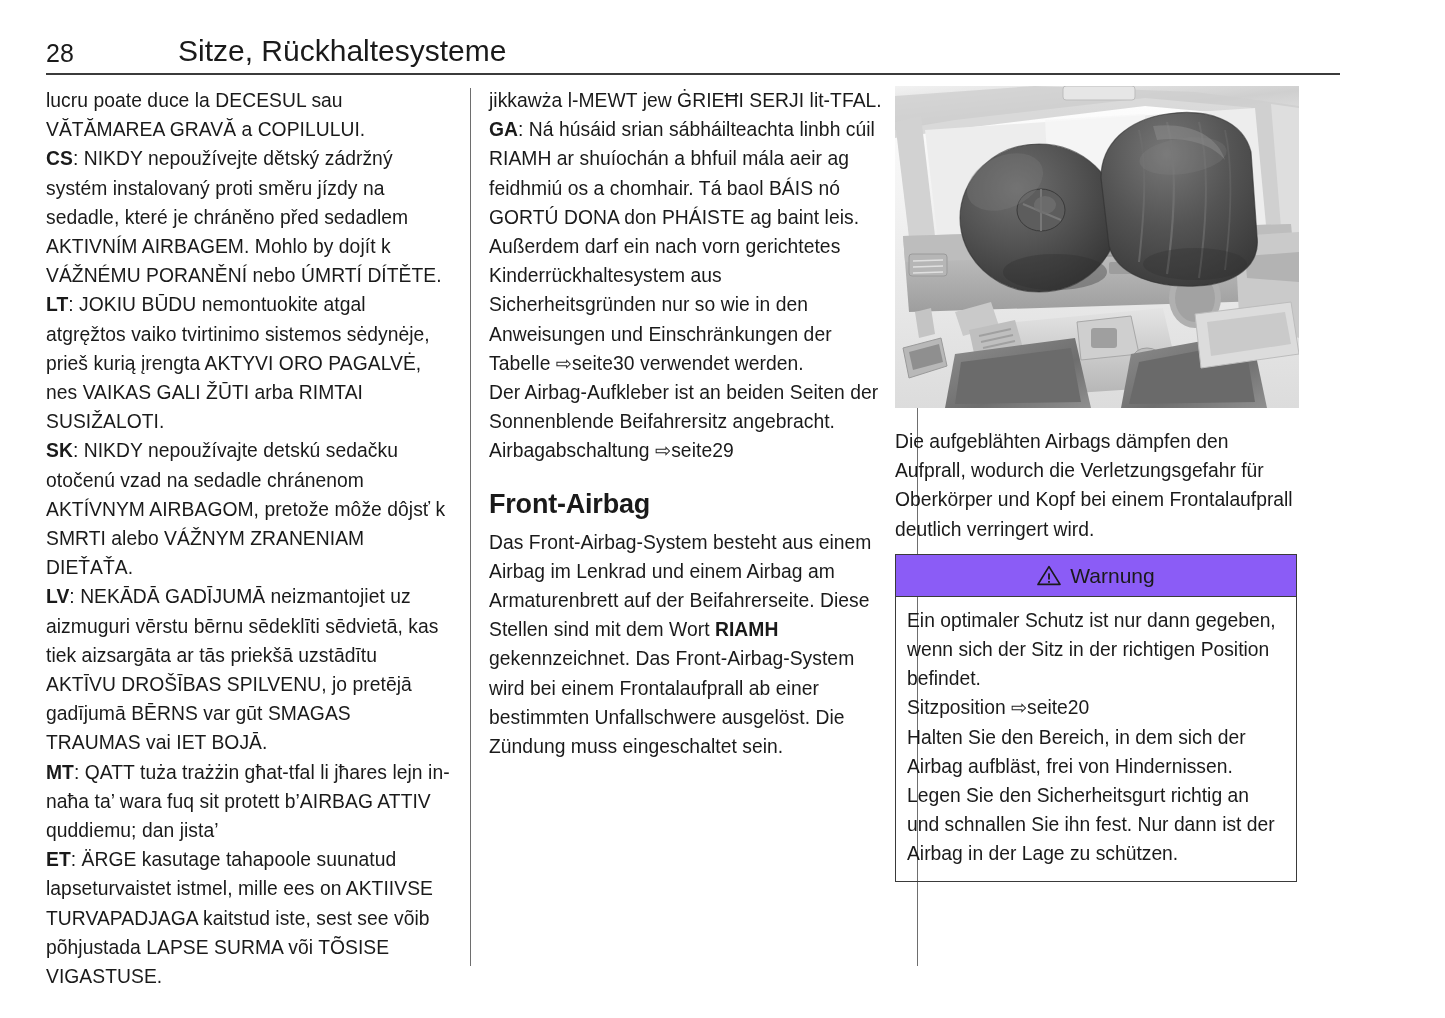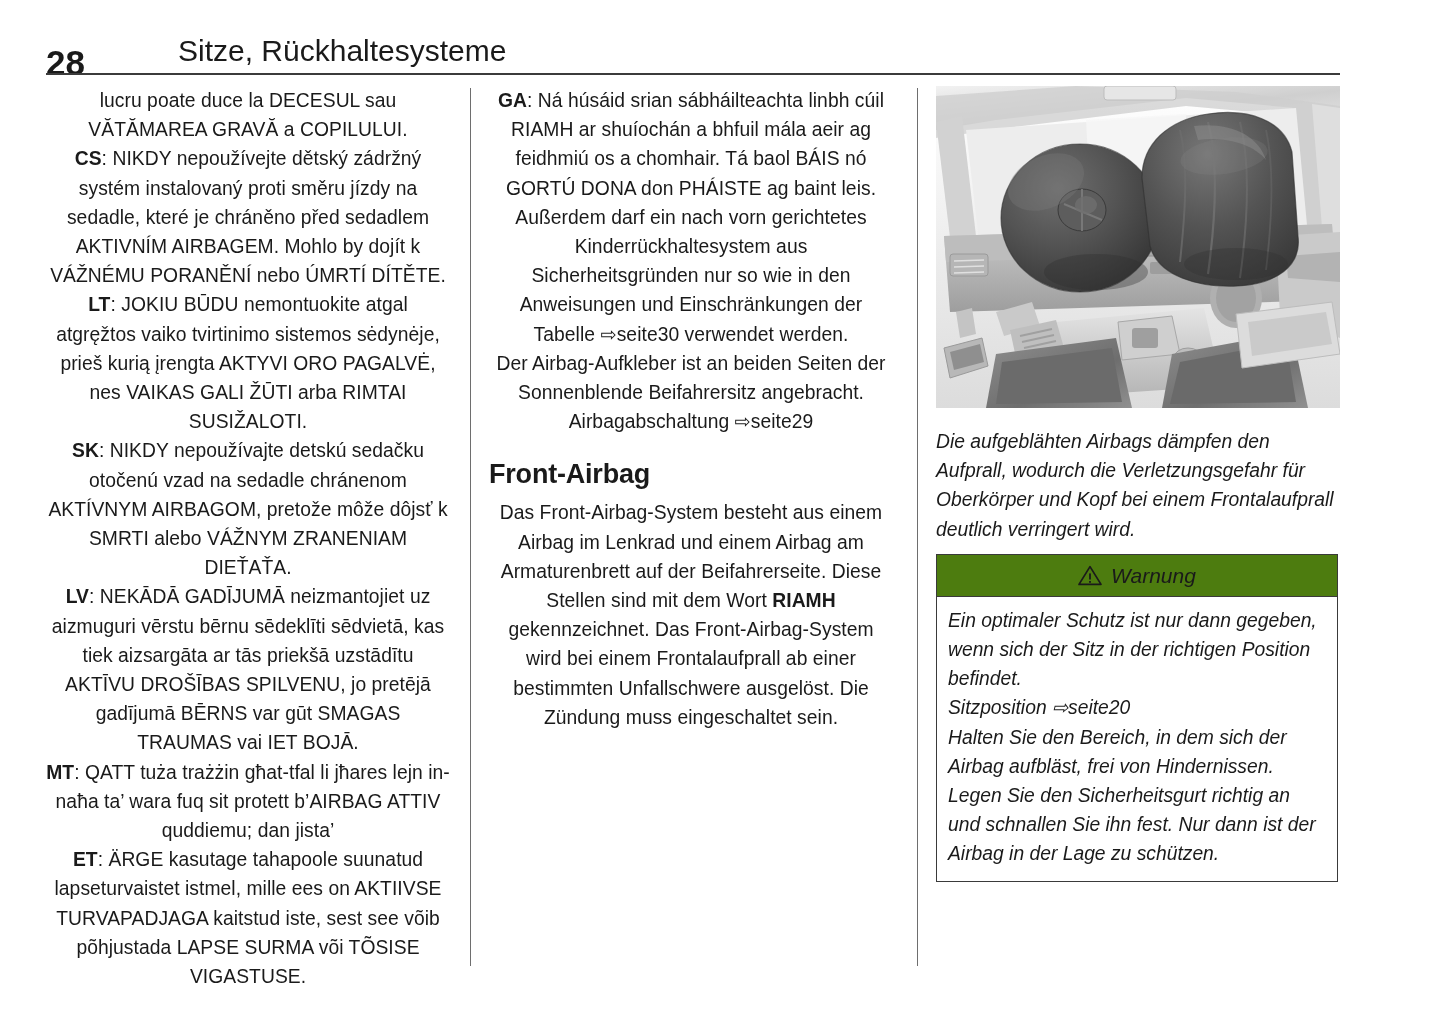--- a/index.html
+++ b/index.html
@@ -20,23 +20,23 @@
   .page-header {
     position: absolute;
     left: 46px;
     top: 34px;
     width: 1294px;
     height: 42px;
   }
   .page-number {
     position: absolute;
     left: 0;
-    top: 12px;
-    font-size: 35px;
-    font-weight: bold;
+    top: 2px;
+    font-size: 25px;
+    font-weight: normal;
     letter-spacing: 0px;
     line-height: 34px;
   }
   .page-title {
     position: absolute;
     left: 132px;
     top: 0;
     font-size: 30px;
     font-weight: normal;
     line-height: 34px;
@@ -61,32 +61,32 @@
   .divider-1 { left: 470px; }
   .divider-2 { left: 917px; }
 
   
   .col {
     position: absolute;
     top: 86px;
   }
   .col-left  { left: 46px;  width: 404px; }
   .col-mid   { left: 489px; width: 404px; }
-  .col-right { left: 936px; width: 404px; font-style: italic; }
+  .col-right { left: 895px; width: 404px; }
 
   .body-text {
     font-size: 19.3px;
     line-height: 29.2px;
     text-align: left;
     margin: 0;
     letter-spacing: 0.05px;
   }
   .body-text b { font-weight: bold; }
 
-  .para { margin: 0; text-align: center; }
+  .para { margin: 0; }
 
   .section-heading {
     font-size: 27px;
     font-weight: bold;
     line-height: 32px;
     margin: 22px 0 8px 0;
     letter-spacing: -0.2px;
   }
 
   
@@ -107,21 +107,21 @@
   }
 
   
   .warning-box {
     margin-top: 10px;
     width: 402px;
     border: 1.5px solid #3a3a3a;
     box-sizing: border-box;
   }
   .warning-header {
-    background: #4d7c0f;
+    background: #8b5cf6;
     border-bottom: 1.5px solid #3a3a3a;
     height: 41px;
     display: flex;
     align-items: center;
     justify-content: center;
     gap: 9px;
   }
   .warning-title {
     font-size: 21px;
     font-weight: normal;
@@ -153,20 +153,21 @@
     <p class="para"><b>LT</b><span>: JOKIU BŪDU nemontuokite atgal atgręžtos vaiko tvirtinimo sistemos sėdynėje, prieš kurią įrengta AKTYVI ORO PAGALVĖ, nes VAIKAS GALI ŽŪTI arba RIMTAI SUSIŽALOTI.</span></p>
     <p class="para"><b>SK</b><span>: NIKDY nepoužívajte detskú sedačku otočenú vzad na sedadle chránenom AKTÍVNYM AIRBAGOM, pretože môže dôjsť k SMRTI alebo VÁŽNYM ZRANENIAM DIEŤAŤA.</span></p>
     <p class="para"><b>LV</b><span>: NEKĀDĀ GADĪJUMĀ neizmantojiet uz aizmuguri vērstu bērnu sēdeklīti sēdvietā, kas tiek aizsargāta ar tās priekšā uzstādītu AKTĪVU DROŠĪBAS SPILVENU, jo pretējā gadījumā BĒRNS var gūt SMAGAS TRAUMAS vai IET BOJĀ.</span></p>
     <p class="para"><b>MT</b><span>: QATT tuża trażżin għat-tfal li jħares lejn in-naħa ta’ wara fuq sit protett b’AIRBAG ATTIV quddiemu; dan jista’</span></p>
     <p class="para"><b>ET</b><span>: ÄRGE kasutage tahapoole suunatud lapseturvaistet istmel, mille ees on AKTIIVSE TURVAPADJAGA kaitstud iste, sest see võib põhjustada LAPSE SURMA või TÕSISE VIGASTUSE.</span></p>
   </div>
 </div>
 
 <div class="col col-mid">
   <div class="body-text">
+    <p class="para"><span>jikkawża l-MEWT jew ĠRIEĦI SERJI lit-TFAL.</span></p>
     <p class="para"><b>GA</b><span>: Ná húsáid srian sábháilteachta linbh cúil RIAMH ar shuíochán a bhfuil mála aeir ag feidhmiú os a chomhair. Tá baol BÁIS nó GORTÚ DONA don PHÁISTE ag baint leis.</span></p>
     <p class="para"><span>Außerdem darf ein nach vorn gerichtetes Kinderrückhaltesystem aus Sicherheitsgründen nur so wie in den Anweisungen und Einschränkungen der Tabelle ⇨seite30 verwendet werden.</span></p>
     <p class="para"><span>Der Airbag-Aufkleber ist an beiden Seiten der Sonnenblende Beifahrersitz angebracht.</span></p>
     <p class="para"><span>Airbagabschaltung ⇨seite29</span></p>
   </div>
 
   <h2 class="section-heading">Front-Airbag</h2>
 
   <div class="body-text">
     <p class="para"><span>Das Front-Airbag-System besteht aus einem Airbag im Lenkrad und einem Airbag am Armaturenbrett auf der Beifahrerseite. Diese Stellen sind mit dem Wort </span><b>RIAMH</b><span> gekennzeichnet. Das Front-Airbag-System wird bei einem Frontalaufprall ab einer bestimmten Unfallschwere ausgelöst. Die Zündung muss eingeschaltet sein.</span></p>

